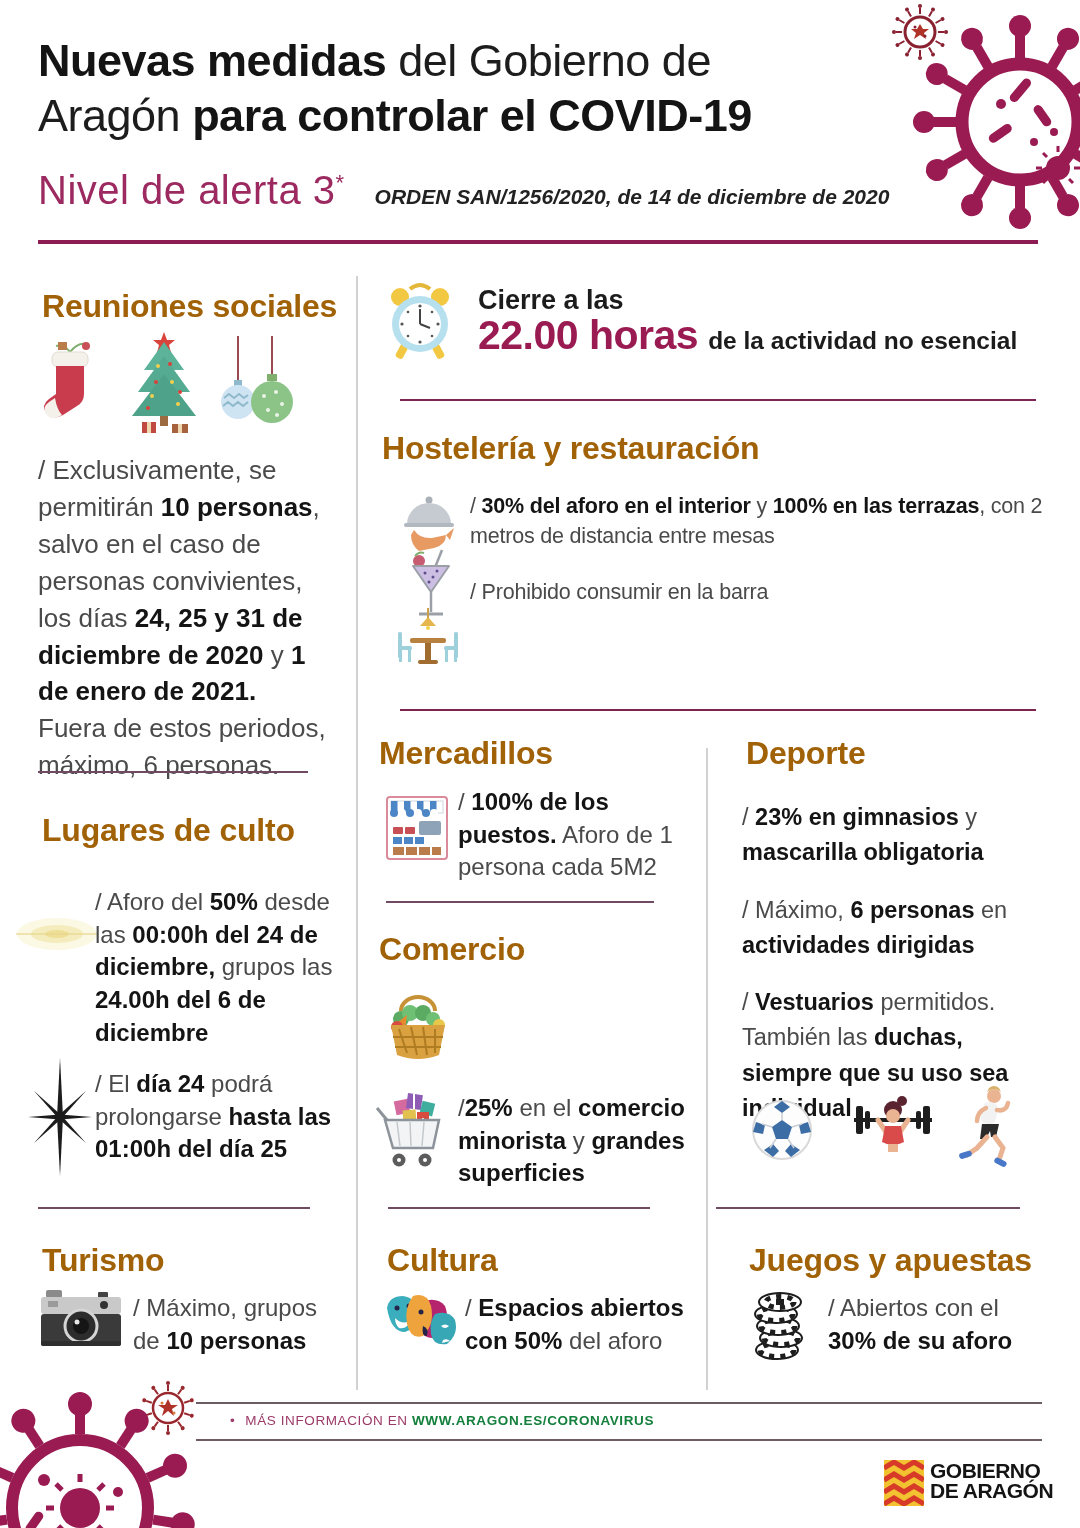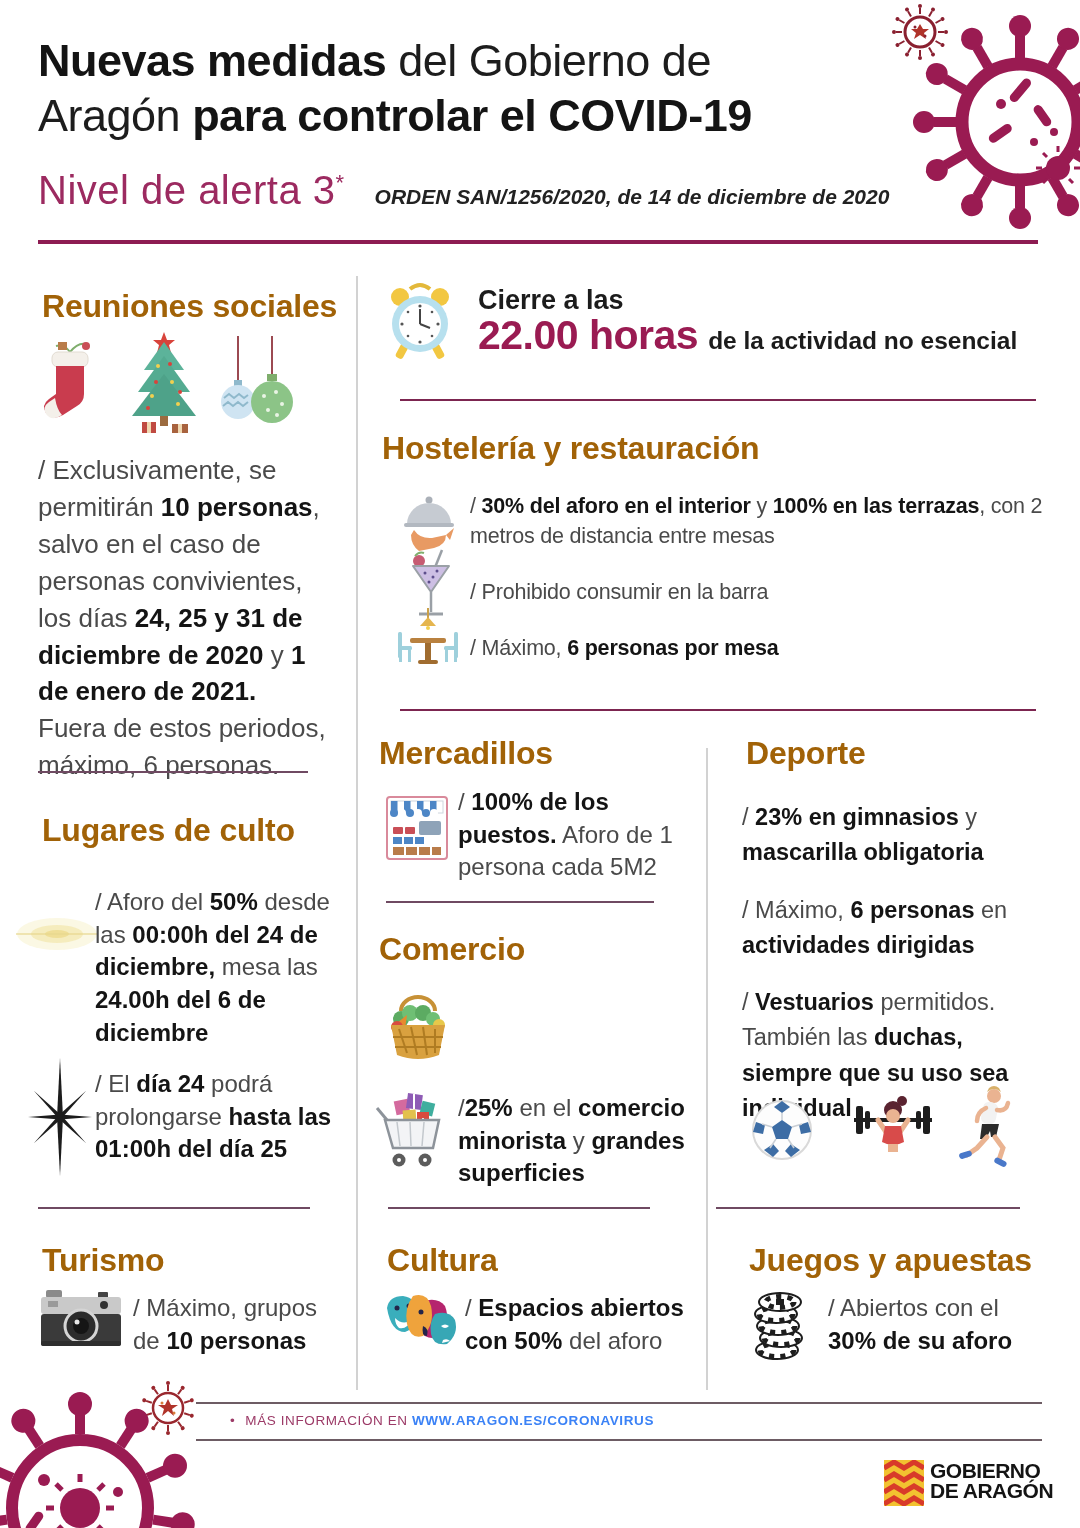--- a/index.html
+++ b/index.html
@@ -20,21 +20,21 @@
   .body-lg{font-size:26px;line-height:1.42;color:#4a4a4a;}
   .item{font-size:24px;line-height:1.36;color:#4a4a4a;}
   .item-sm{font-size:21.5px;line-height:1.38;color:#4a4a4a;letter-spacing:-0.2px;}
   .item-rt{font-size:23.5px;line-height:1.5;color:#4a4a4a;}
   .rich b{color:#141414;font-weight:700;}
   .banner-pre{font-size:27px;font-weight:700;color:#1c1c1c;}
   .banner-line{display:flex;align-items:baseline;gap:10px;white-space:nowrap;}
   .banner-time{font-size:41px;font-weight:700;color:#9a1b52;letter-spacing:-0.5px;}
   .banner-suf{font-size:24.5px;font-weight:700;color:#1c1c1c;}
   .finfo{font-size:13.5px;letter-spacing:0.6px;color:#9c3a67;}
-  .finfo b{font-weight:700;color:#3b82f6;}
+  .finfo b{font-weight:700;color:#15803d;}
   .fline{height:2px;background:#6d5c64;}
   .logo-text{font-size:21px;font-weight:800;line-height:0.95;color:#141414;letter-spacing:-0.5px;}
 </style>
 </head>
 <body>
 
 <div class="page">
 
   <div class="abs title rich" style="left:38px;top:34px;width:812px"><b>Nuevas medidas</b><span> del Gobierno de Aragón </span><b>para controlar el COVID-19</b></div>
 
@@ -240,21 +240,21 @@
   <div class="abs hr-sub" style="left:38px;top:771px;width:270px"></div>
 
   <h2 class="abs heading" style="left:38px;top:808px">Lugares de culto</h2>
 
   <svg class="abs" style="left:14px;top:896px" width="86" height="72" viewBox="0 0 86 72">
     <ellipse cx="43" cy="38" rx="40" ry="16" fill="#f6efc3" opacity="0.45"></ellipse>
     <ellipse cx="43" cy="38" rx="26" ry="9" fill="#f1e5a4" opacity="0.6"></ellipse>
     <ellipse cx="43" cy="38" rx="12" ry="4" fill="#ecd98a" opacity="0.75"></ellipse>
     <line x1="2" y1="38" x2="84" y2="38" stroke="#e8d88e" stroke-width="2" opacity="0.6"></line>
   </svg>
-  <div class="abs item rich" style="left:95px;top:886px;width:256px"><span>/ Aforo del </span><b>50%</b><span>  desde las </span><b>00:00h del 24 de diciembre,</b><span> mesa las </span><b>24.00h del 6 de diciembre</b></div>
+  <div class="abs item rich" style="left:95px;top:886px;width:256px"><span>/ Aforo del </span><b>50%</b><span>  desde las </span><b>00:00h del 24 de diciembre,</b><span> grupos las </span><b>24.00h del 6 de diciembre</b></div>
 
   <svg class="abs" style="left:24px;top:1058px" width="72" height="118" viewBox="0 0 72 118">
     <g fill="#1c1c1c">
       <polygon points="36,0 39,59 36,118 33,59"></polygon>
       <polygon points="4,59 36,56.5 68,59 36,61.5"></polygon>
       <polygon points="36,22 38.2,59 36,96 33.8,59" transform="rotate(45 36 59)"></polygon>
       <polygon points="36,22 38.2,59 36,96 33.8,59" transform="rotate(-45 36 59)"></polygon>
     </g>
   </svg>
   <div class="abs item rich" style="left:95px;top:1068px;width:256px"><span>/ El </span><b>día 24</b><span> podrá prolongarse </span><b>hasta las 01:00h del día 25</b></div>
@@ -345,21 +345,20 @@
         <rect x="5" y="42" width="3" height="12"></rect>
       <rect x="60" y="24" width="4" height="26" rx="1.5"></rect>
         <rect x="50" y="38" width="14" height="4" rx="1.5"></rect>
       <rect x="51" y="42" width="3" height="12"></rect>
         <rect x="60" y="42" width="3" height="12"></rect>
     </g>
     <rect x="16" y="30" width="36" height="5" rx="2" fill="#b9813f"></rect>
     <rect x="31" y="35" width="6" height="18" fill="#a06c2f"></rect>
     <rect x="24" y="52" width="20" height="4" rx="2" fill="#a06c2f"></rect>
   </svg>
-  <div class="abs item-sm rich" style="left:470px;top:634px;width:560px"><span>/  Máximo, </span><b>6 personas por mesa</b></div>
 
   <div class="abs hr-banner" style="left:400px;top:709px;width:636px"></div>
 
   <h2 class="abs heading" style="left:375px;top:731px">Mercadillos</h2>
 
   <svg class="abs" style="left:385px;top:793px" width="64" height="70" viewBox="0 0 64 70">
     <rect x="2" y="4" width="60" height="62" rx="3" fill="#fff" stroke="#d98a9b" stroke-width="2"></rect>
     <rect x="6" y="8" width="52" height="12" fill="#fff" stroke="#cfd6de"></rect>
     <g fill="#4d86c6">
       <rect x="6" y="8" width="6.5" height="12"></rect>

